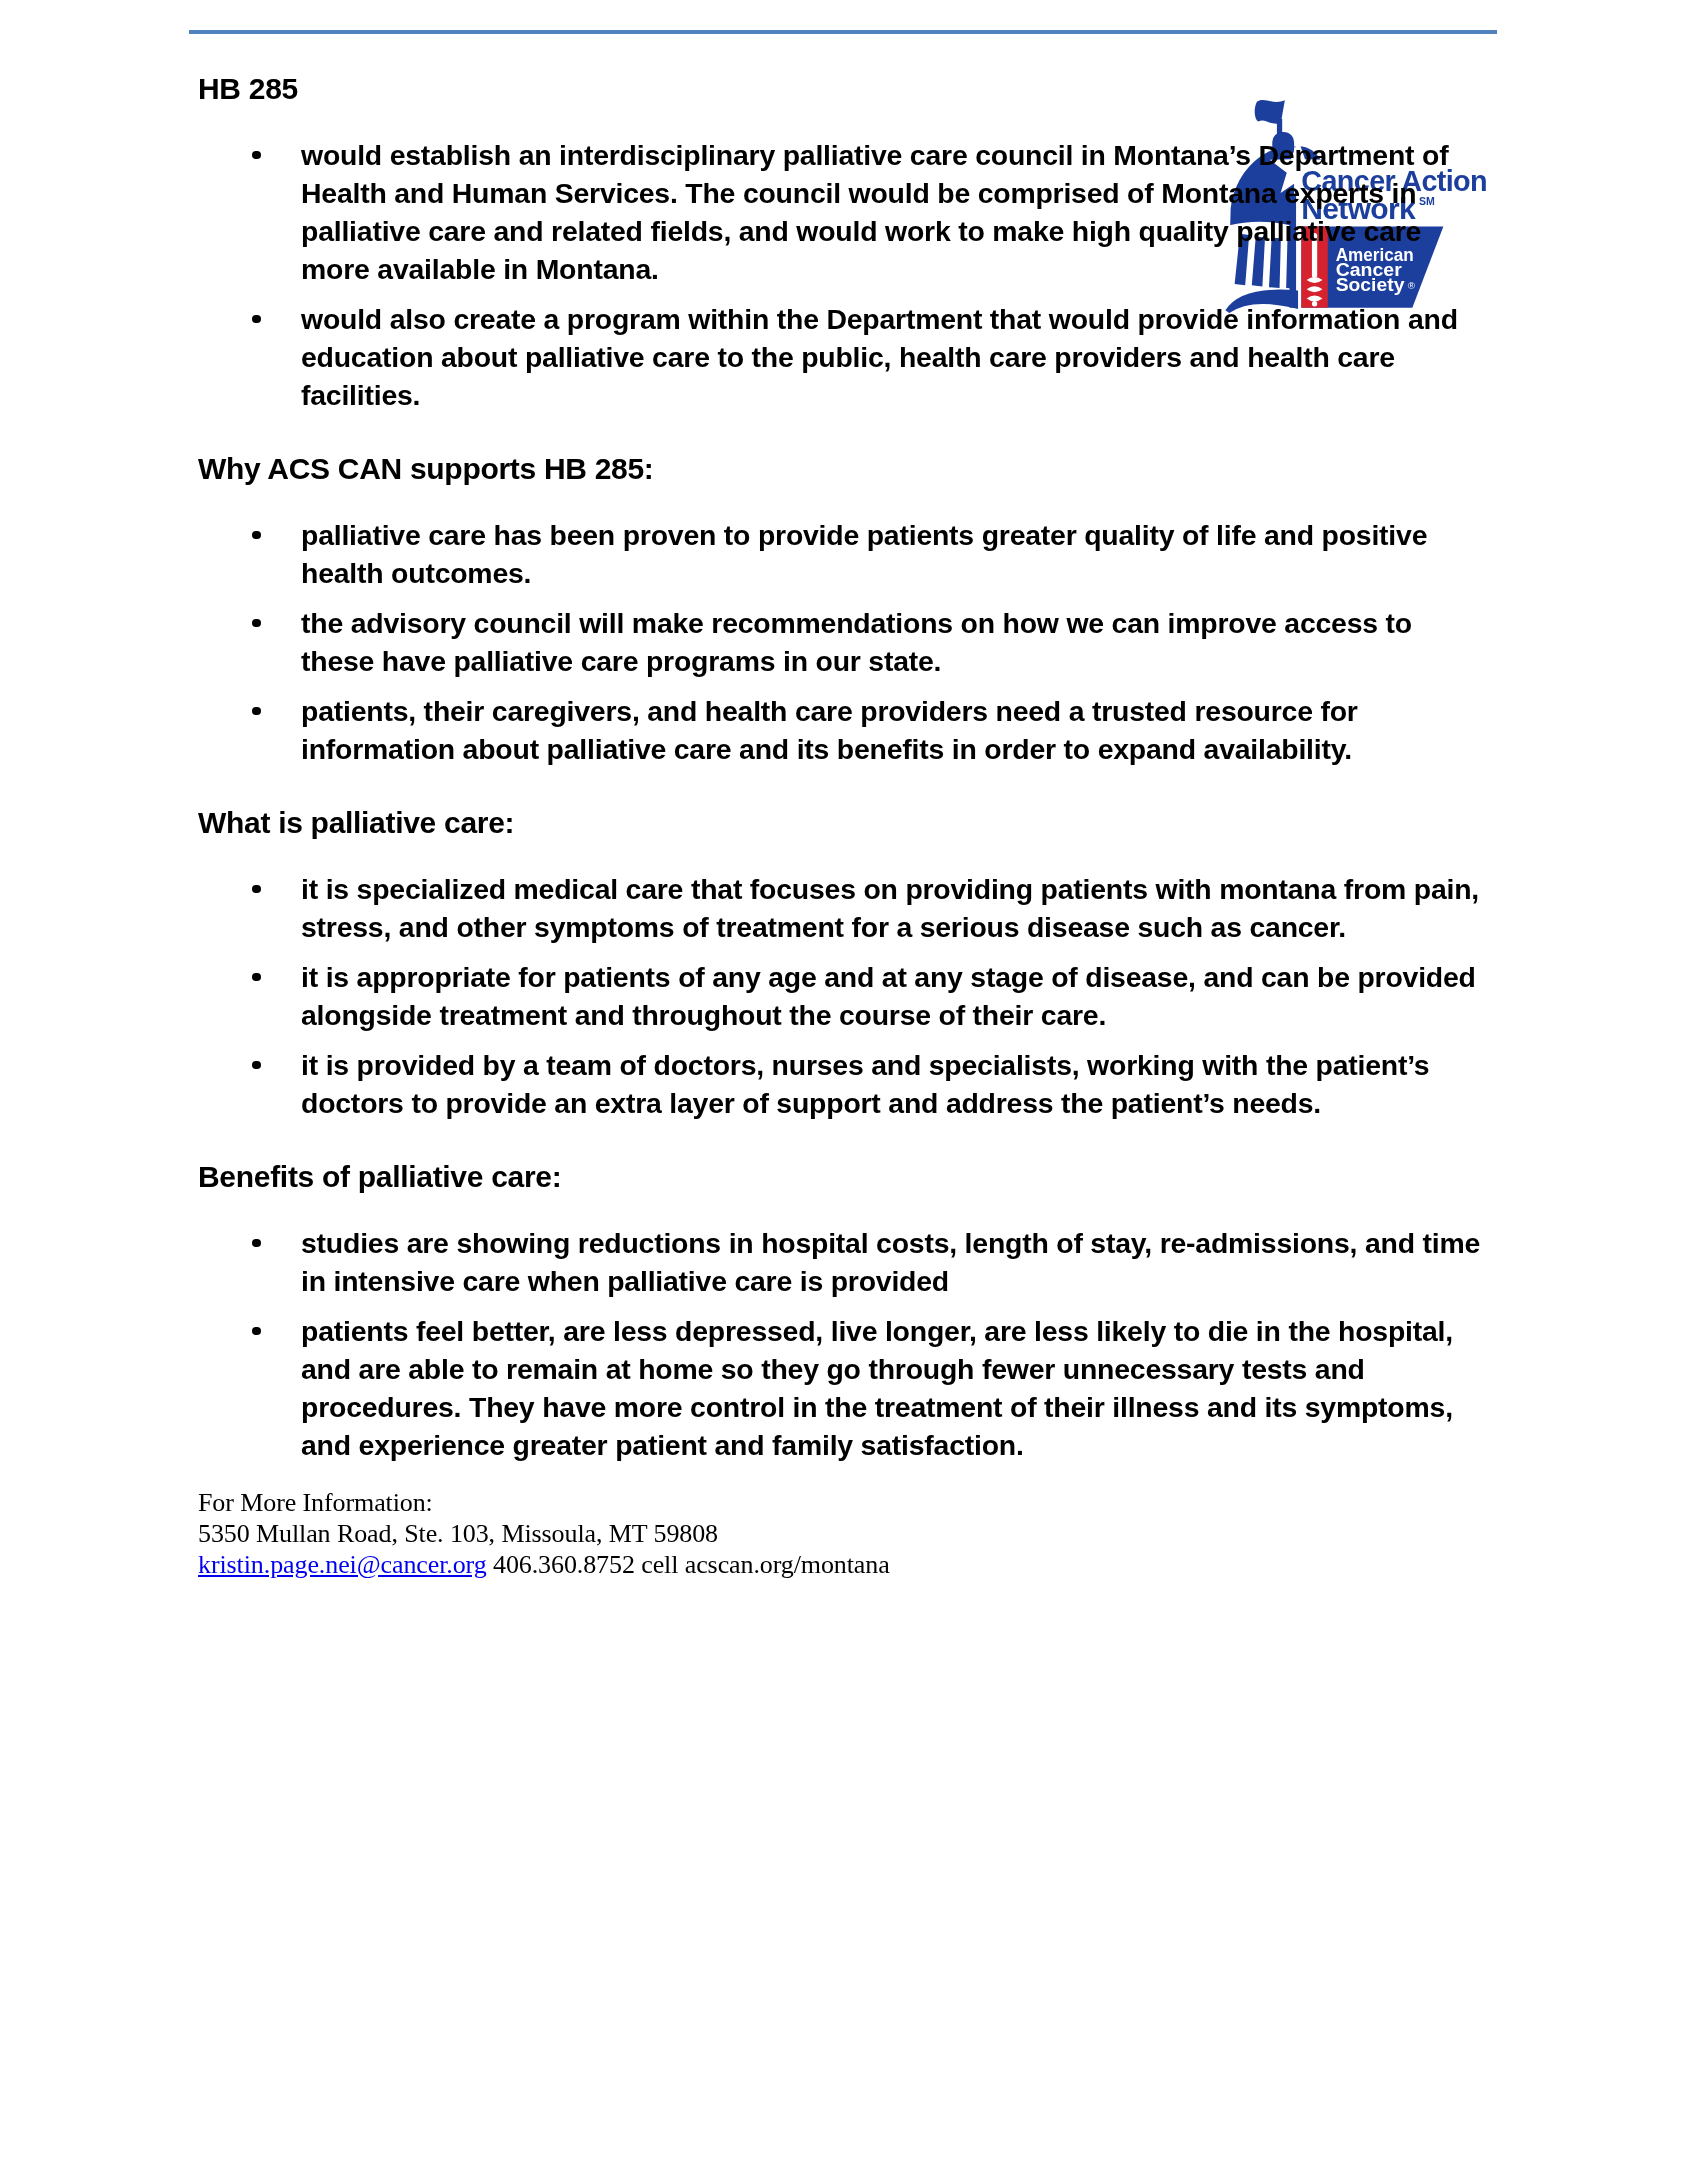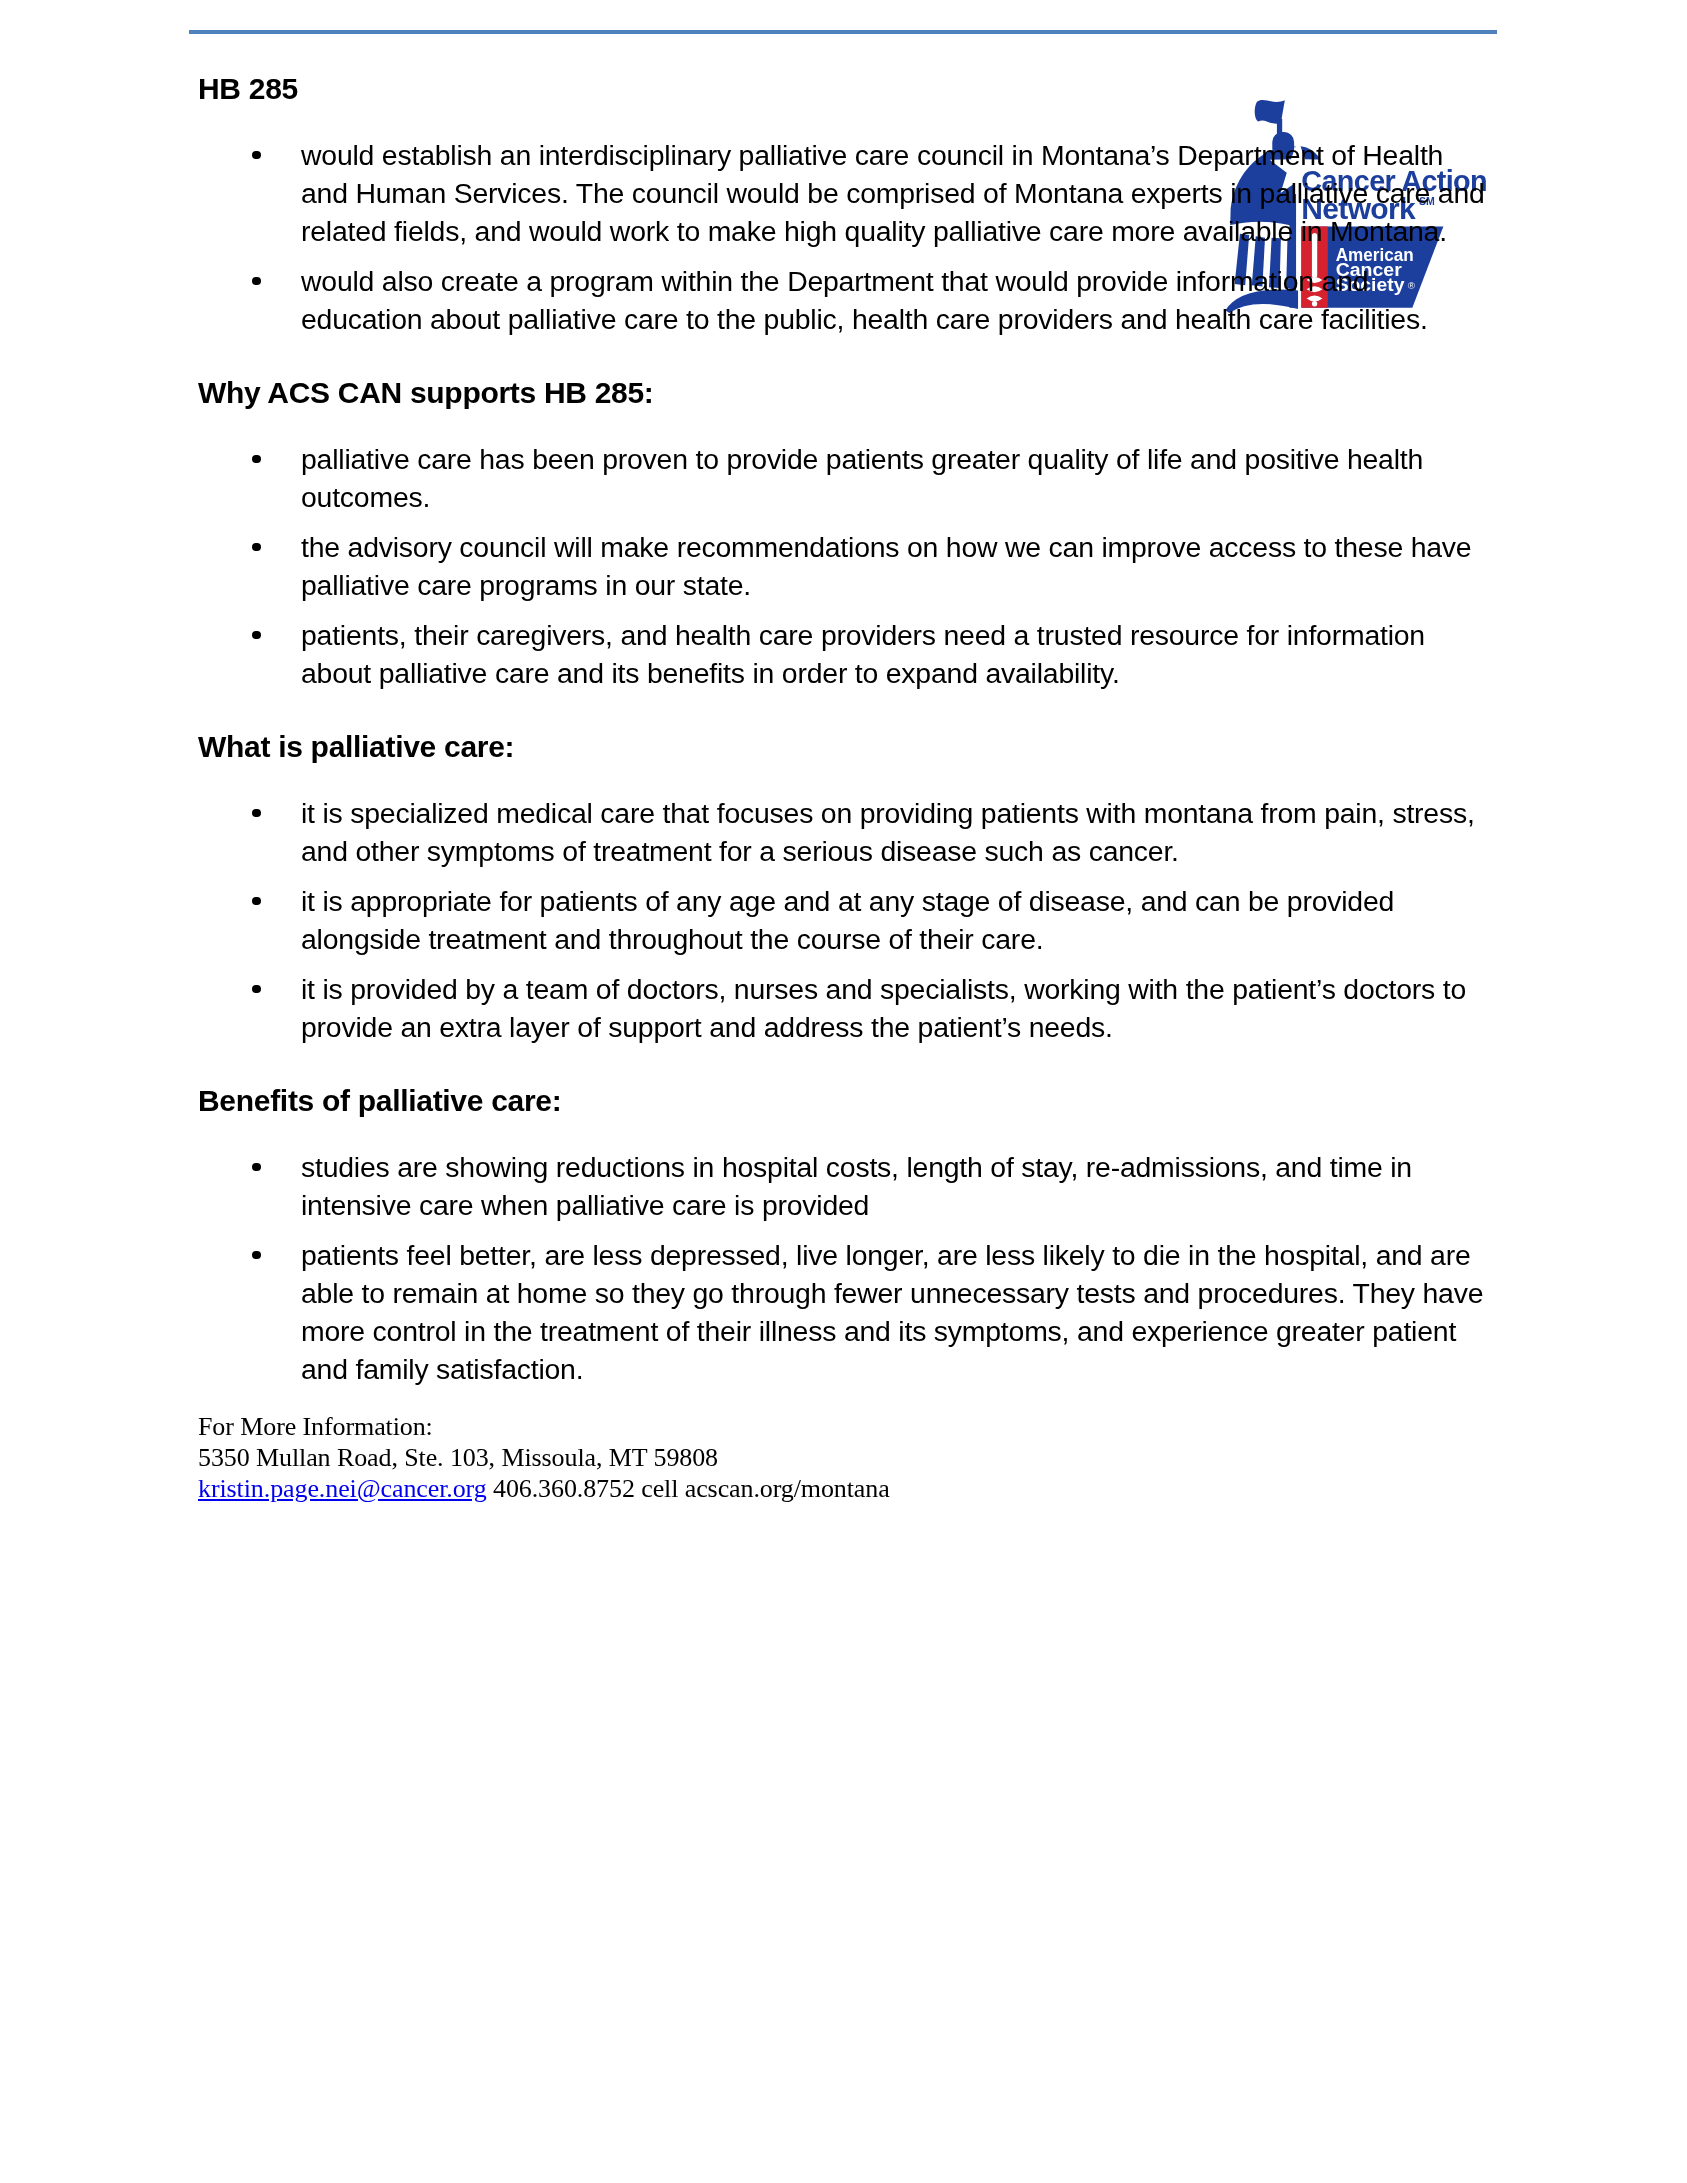--- a/index.html
+++ b/index.html
@@ -50,20 +50,21 @@
   }
   ul.bullet-list {
     list-style: none;
     font-size: 28.4px;
     line-height: 38px;
     letter-spacing: -0.2px;
   }
   ul.bullet-list li {
     position: relative;
     padding-left: 103px;
+    font-weight: bold;
   }
   ul.bullet-list li + li { margin-top: 12px; }
   ul.bullet-list li::before {
     content: "";
     position: absolute;
     left: 54px;
     top: 14.6px;
     width: 8.6px;
     height: 8.6px;
     border-radius: 50%;

